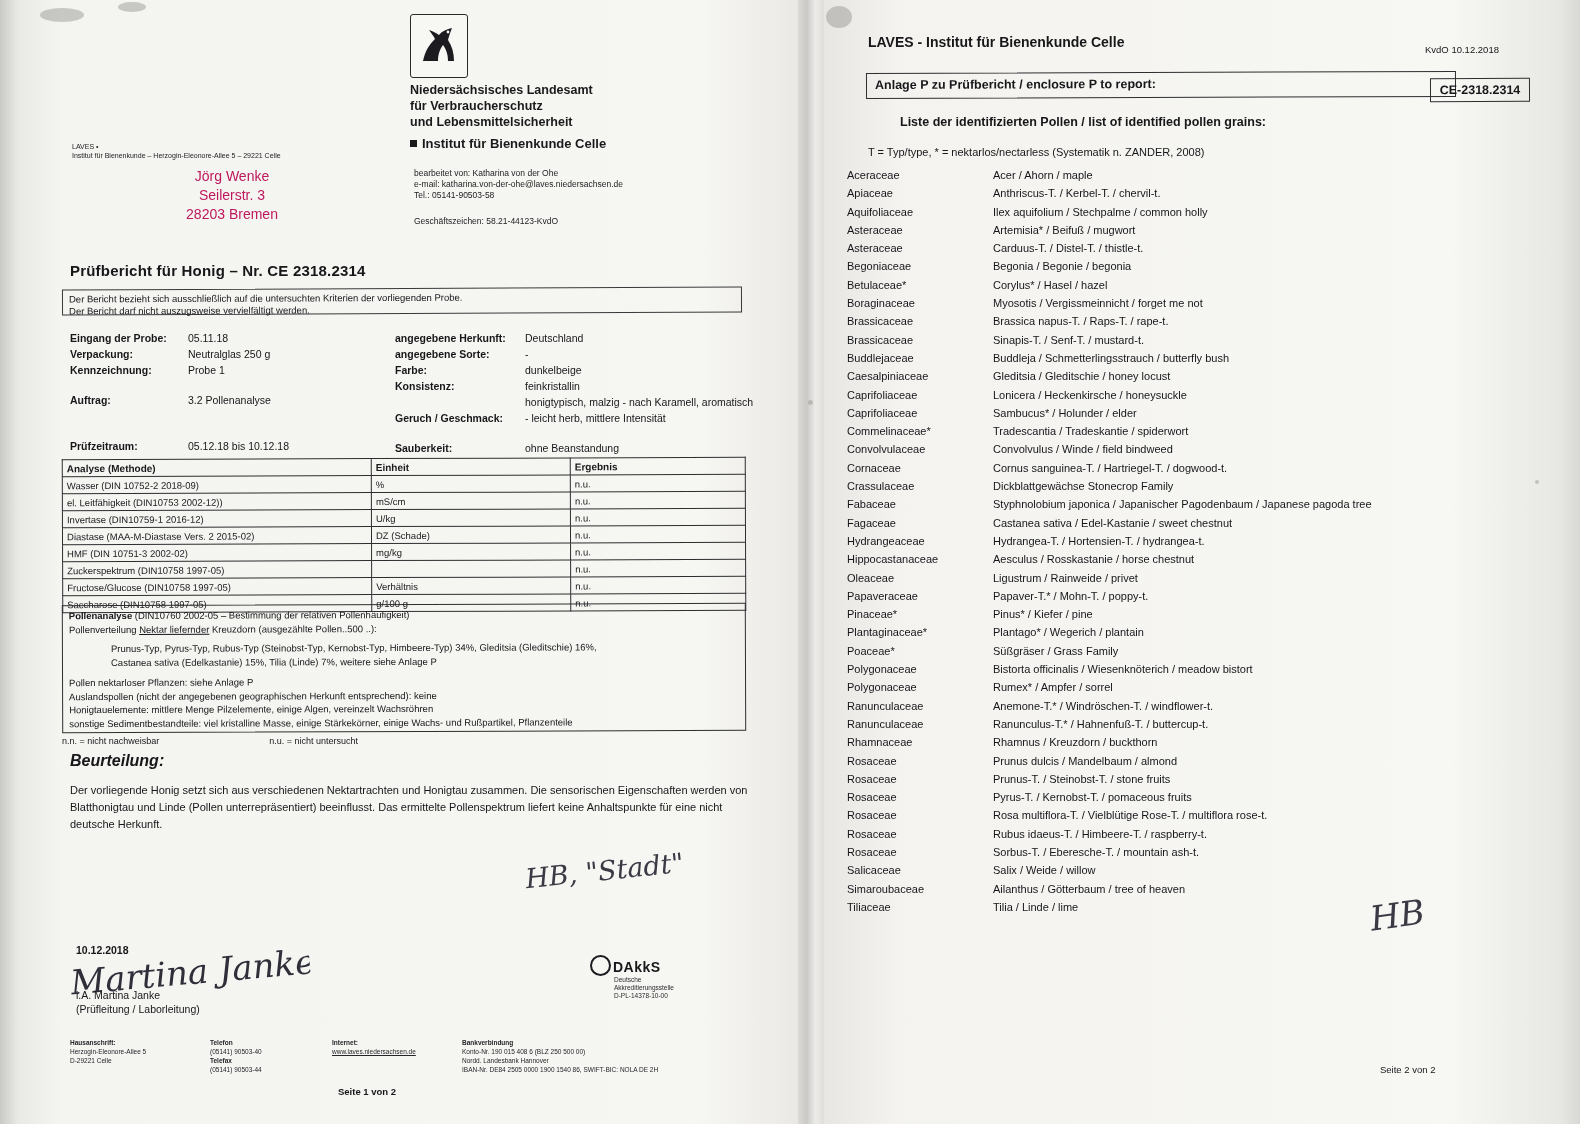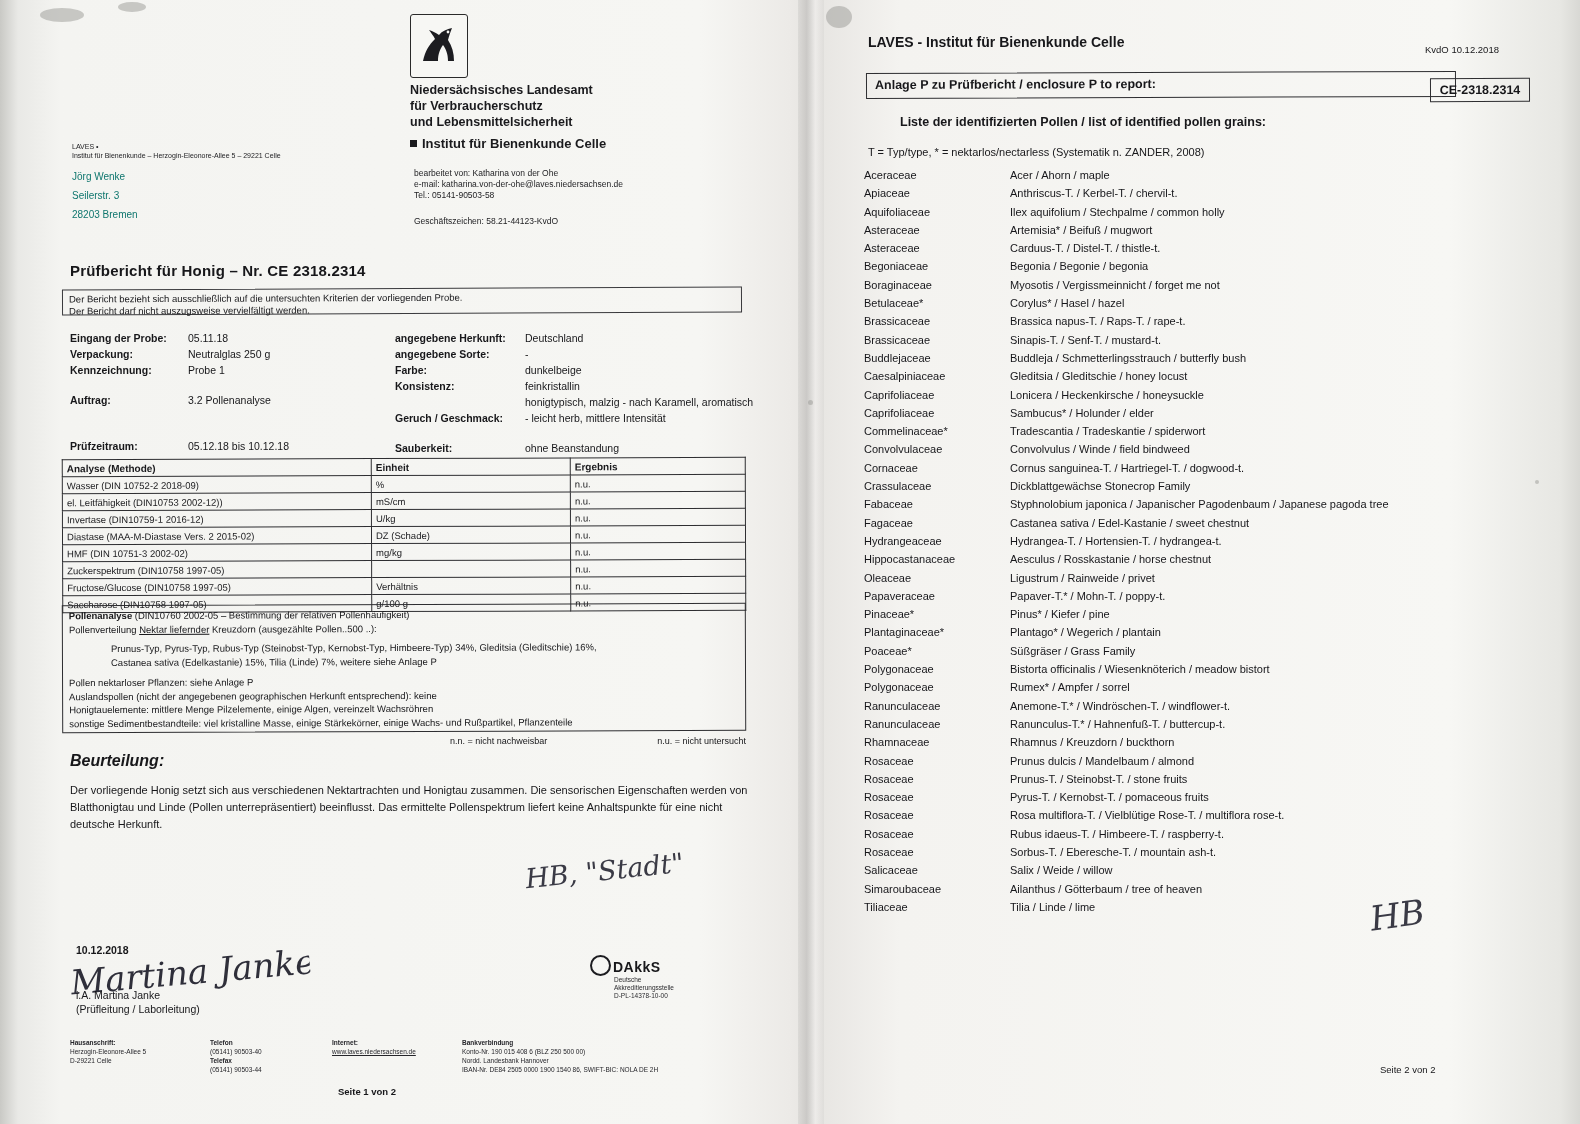--- a/index.html
+++ b/index.html
@@ -40,21 +40,21 @@
   .authority div{font-size:12.5px;line-height:16px;font-weight:bold;color:#1a1a1d;}
   .inst{margin-top:6px !important;font-size:13px !important;}
   .sqr{display:inline-block;width:7px;height:7px;background:#1a1a1d;margin-right:5px;vertical-align:1px;}
 
   .contact{position:absolute;left:414px;top:168px;width:330px;color:#232326;}
 
   .gesch{position:absolute;left:414px;top:216px;width:330px;color:#232326;}
 
   .sender{position:absolute;left:72px;top:142px;width:320px;color:#232326;}
   .sender .rule{font-size:7px;line-height:9px;}
-  .addr{margin-top:7px;font-size:10px;line-height:19px;color:#0f766e;}
+  .addr{margin-top:7px;font-size:14px;line-height:19px;color:#be185d;text-align:center;}
 
   .doctitle{position:absolute;left:70px;top:262px;font-size:15px;font-weight:bold;letter-spacing:.2px;}
 
   .notebox{
     position:absolute;left:62px;top:288px;width:680px;height:26px;
     border:1px solid #3a3a3d;padding:3px 6px;box-sizing:border-box;
     transform:rotate(-0.25deg);
   }
   .notebox div{font-size:9.5px;line-height:11.5px;}
 
@@ -78,21 +78,21 @@
 
   .pollbox{
     position:absolute;left:62px;top:604px;width:684px;height:128px;
     border:1px solid #2e2e31;box-sizing:border-box;padding:3px 6px;
     transform:rotate(-0.2deg);
   }
   .pollbox p{margin:0;font-size:9.5px;line-height:13.5px;}
   .pollbox .ind{margin-left:42px;}
   .u{text-decoration:underline;}
 
-  .legend{position:absolute;left:62px;top:736px;width:684px;text-align:right;font-size:9px;}
+  .legend{position:absolute;left:62px;top:736px;width:684px;text-align:left;font-size:9px;}
   .legend span{display:inline-block;}
   .legend .l1{margin-right:110px;}
 
   .beurt-h{position:absolute;left:70px;top:752px;font-size:16px;font-weight:bold;font-style:italic;}
   .beurt{position:absolute;left:70px;top:782px;width:680px;font-size:11px;line-height:17px;}
 
   .hand1{
     position:absolute;left:525px;top:855px;font-size:27px;color:#3a3a45;
     font-family:"DejaVu Serif", serif;font-style:italic;transform:rotate(-6deg);
   }
@@ -134,21 +134,21 @@
   }
   .cebox{
     position:absolute;left:610px;top:78px;width:100px;height:24px;
     border:1px solid #2e2e31;box-sizing:border-box;
     display:flex;align-items:center;justify-content:center;
     font-size:12.5px;font-weight:bold;
     transform:rotate(-0.2deg);
   }
   .listtitle{position:absolute;left:48px;top:115px;font-size:12.5px;font-weight:bold;padding-left:32px;}
   .typeline{position:absolute;left:48px;top:146px;font-size:11px;}
-  .pollen{position:absolute;left:44px;top:166px;width:716px;}
+  .pollen{position:absolute;left:27px;top:166px;width:716px;}
   .prow{display:flex;font-size:11px;line-height:18.3px;color:#16161a;}
   .prow .fam{width:146px;}
   .prow .nm{flex:1;}
   .pg2{position:absolute;left:560px;top:1064px;font-size:9.5px;}
 
   .specks{position:absolute;inset:0;pointer-events:none;}
   .sp{position:absolute;background:#9a9a96;border-radius:50%;opacity:.5;}
 </style>
 </head>
 <body>
@@ -395,28 +395,28 @@
       </div>
     <div class="prow">
         <div class="fam">Asteraceae</div>
         <div class="nm">Carduus-T. / Distel-T. / thistle-t.</div>
       </div>
     <div class="prow">
         <div class="fam">Begoniaceae</div>
         <div class="nm">Begonia / Begonie / begonia</div>
       </div>
     <div class="prow">
+        <div class="fam">Betulaceae*</div>
+        <div class="nm">Corylus* / Hasel / hazel</div>
+      </div>
+    <div class="prow">
         <div class="fam">Boraginaceae</div>
         <div class="nm">Myosotis / Vergissmeinnicht / forget me not</div>
       </div>
     <div class="prow">
-        <div class="fam">Betulaceae*</div>
-        <div class="nm">Corylus* / Hasel / hazel</div>
-      </div>
-    <div class="prow">
         <div class="fam">Brassicaceae</div>
         <div class="nm">Brassica napus-T. / Raps-T. / rape-t.</div>
       </div>
     <div class="prow">
         <div class="fam">Brassicaceae</div>
         <div class="nm">Sinapis-T. / Senf-T. / mustard-t.</div>
       </div>
     <div class="prow">
         <div class="fam">Buddlejaceae</div>
         <div class="nm">Buddleja / Schmetterlingsstrauch / butterfly bush</div>

